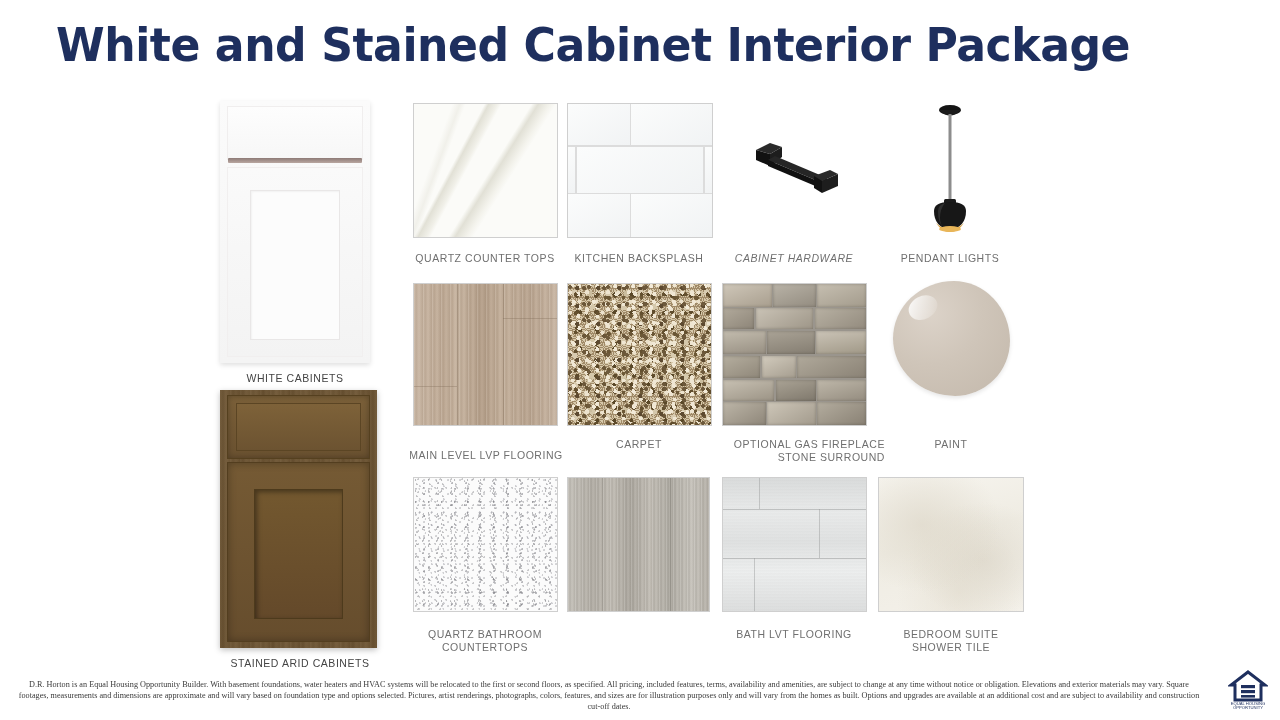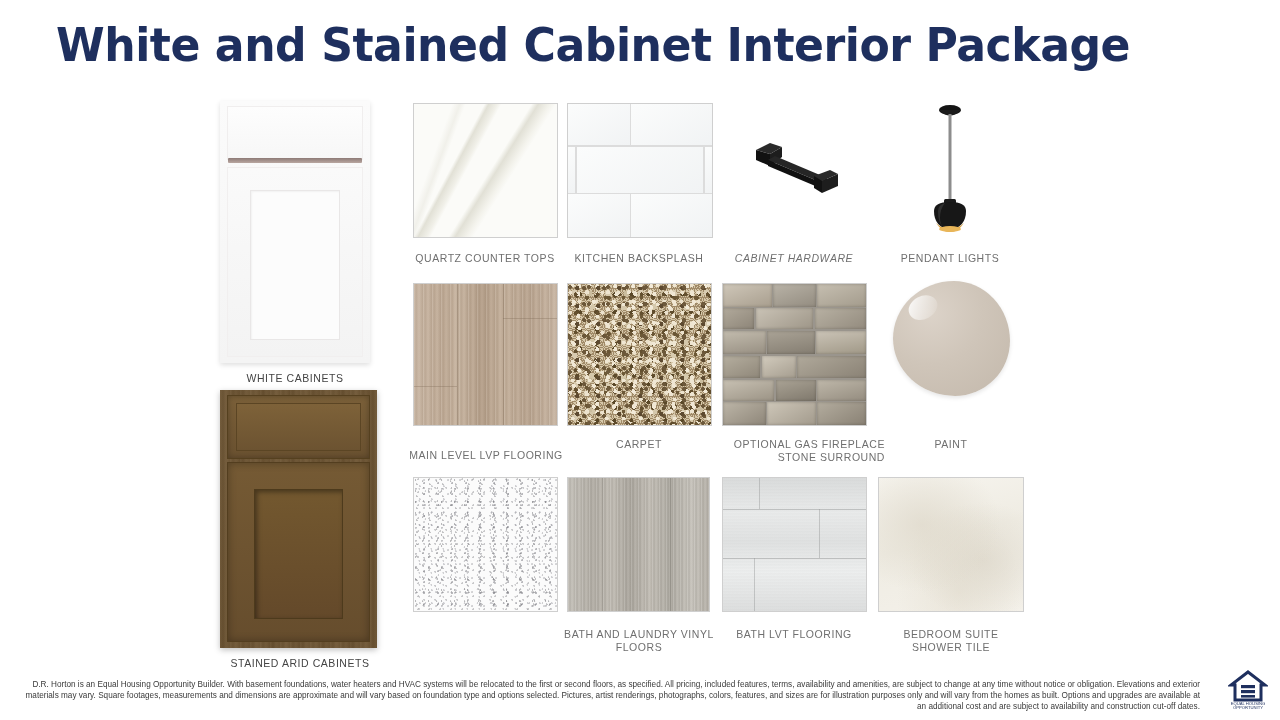--- a/index.html
+++ b/index.html
@@ -239,22 +239,22 @@
     position:absolute;left:13%;top:13%;width:26%;height:20%;
     background:linear-gradient(135deg,rgba(255,255,255,0.95),rgba(255,255,255,0));
     border-radius:50%;
     transform:rotate(-28deg);
   }
 
   
   .disclaimer{
     position:absolute;left:18px;top:679px;width:1182px;
     font-size:8.2px;line-height:11.2px;color:#3a3a3a;
-    font-family:Liberation Sans, sans-serif;
-    text-align:right;
+    font-family:Liberation Serif, serif;
+    text-align:center;
   }
 
   .eho{position:absolute;left:1228px;top:668px;width:40px;height:42px;}
 </style>
 </head>
 <body>
 
 <div class="page">
 
   <div class="title">White and Stained Cabinet Interior Package</div>
@@ -354,26 +354,26 @@
     <div class="slab" style="left:66%;top:84%;right:0;bottom:0;background:linear-gradient(150deg,#b4ad9f,#898174);"></div>
   </div>
   <div class="label" style="left:703px;top:438px;width:182px;text-align:right;">OPTIONAL GAS FIREPLACE STONE SURROUND</div>
 
   <div class="paint-blob">
     <div class="hl"></div>
   </div>
   <div class="label" style="left:901px;top:438px;width:100px;">PAINT</div>
 
   <div class="tile sw-qbath" style="left:413px;top:477px;width:143px;height:133px;"></div>
+  <div class="label" style="left:405px;top:628px;width:160px;">QUARTZ BATHROOM COUNTERTOPS</div>
 
   <div class="tile sw-vinyl" style="left:567px;top:477px;width:141px;height:133px;">
     <div class="seam" style="left:72%;"></div>
     <div class="seam" style="left:24%;opacity:0.5;"></div>
   </div>
-  <div class="label" style="left:564px;top:628px;width:150px;">BATH AND LAUNDRY VINYL FLOORS</div>
 
   <div class="tile sw-lvt" style="left:722px;top:477px;width:143px;height:133px;">
     <div class="hseam" style="top:23%;"></div>
     <div class="hseam" style="top:60%;"></div>
     <div class="vseam" style="left:25%;height:23%;top:0;"></div>
     <div class="vseam" style="left:67%;top:23%;height:37%;"></div>
     <div class="vseam" style="left:22%;top:60%;bottom:0;height:auto;"></div>
   </div>
   <div class="label" style="left:716px;top:628px;width:156px;">BATH LVT FLOORING</div>
 

